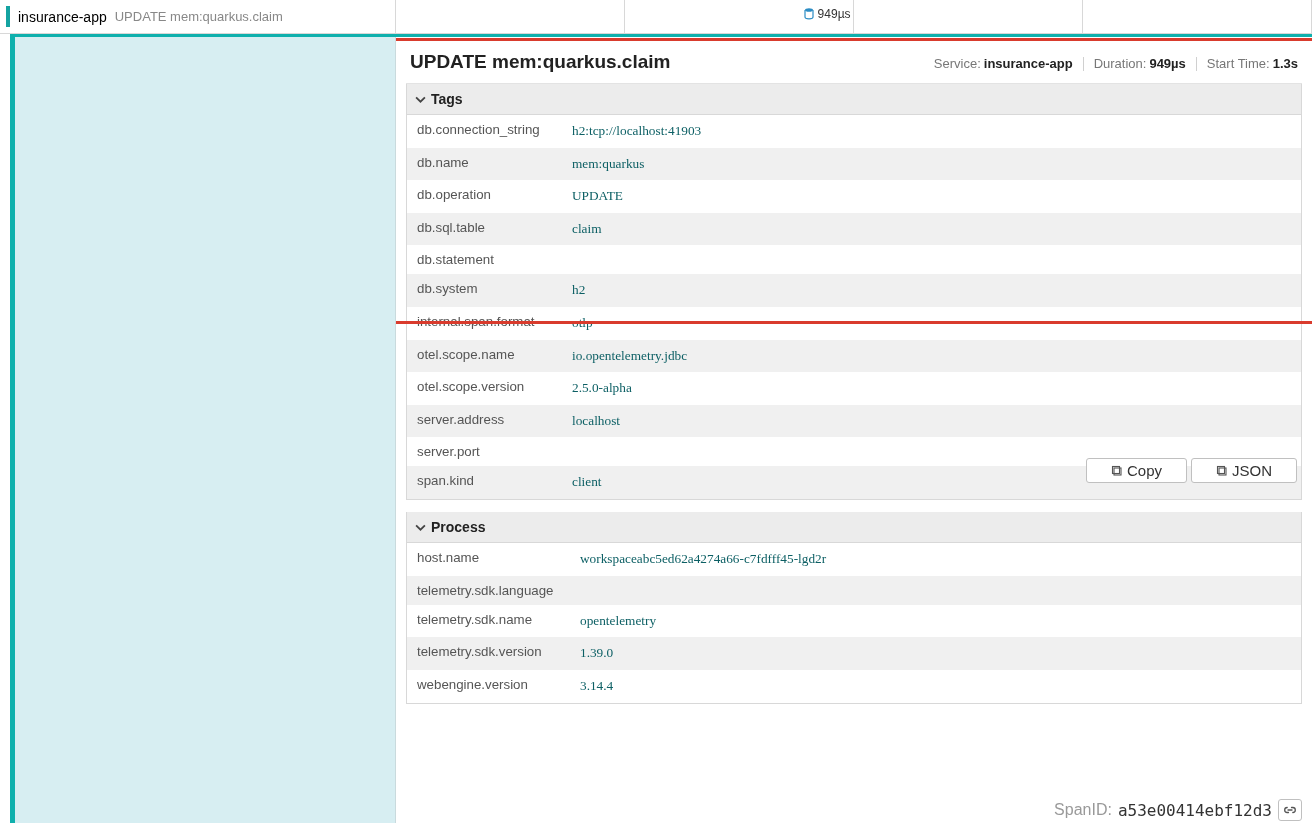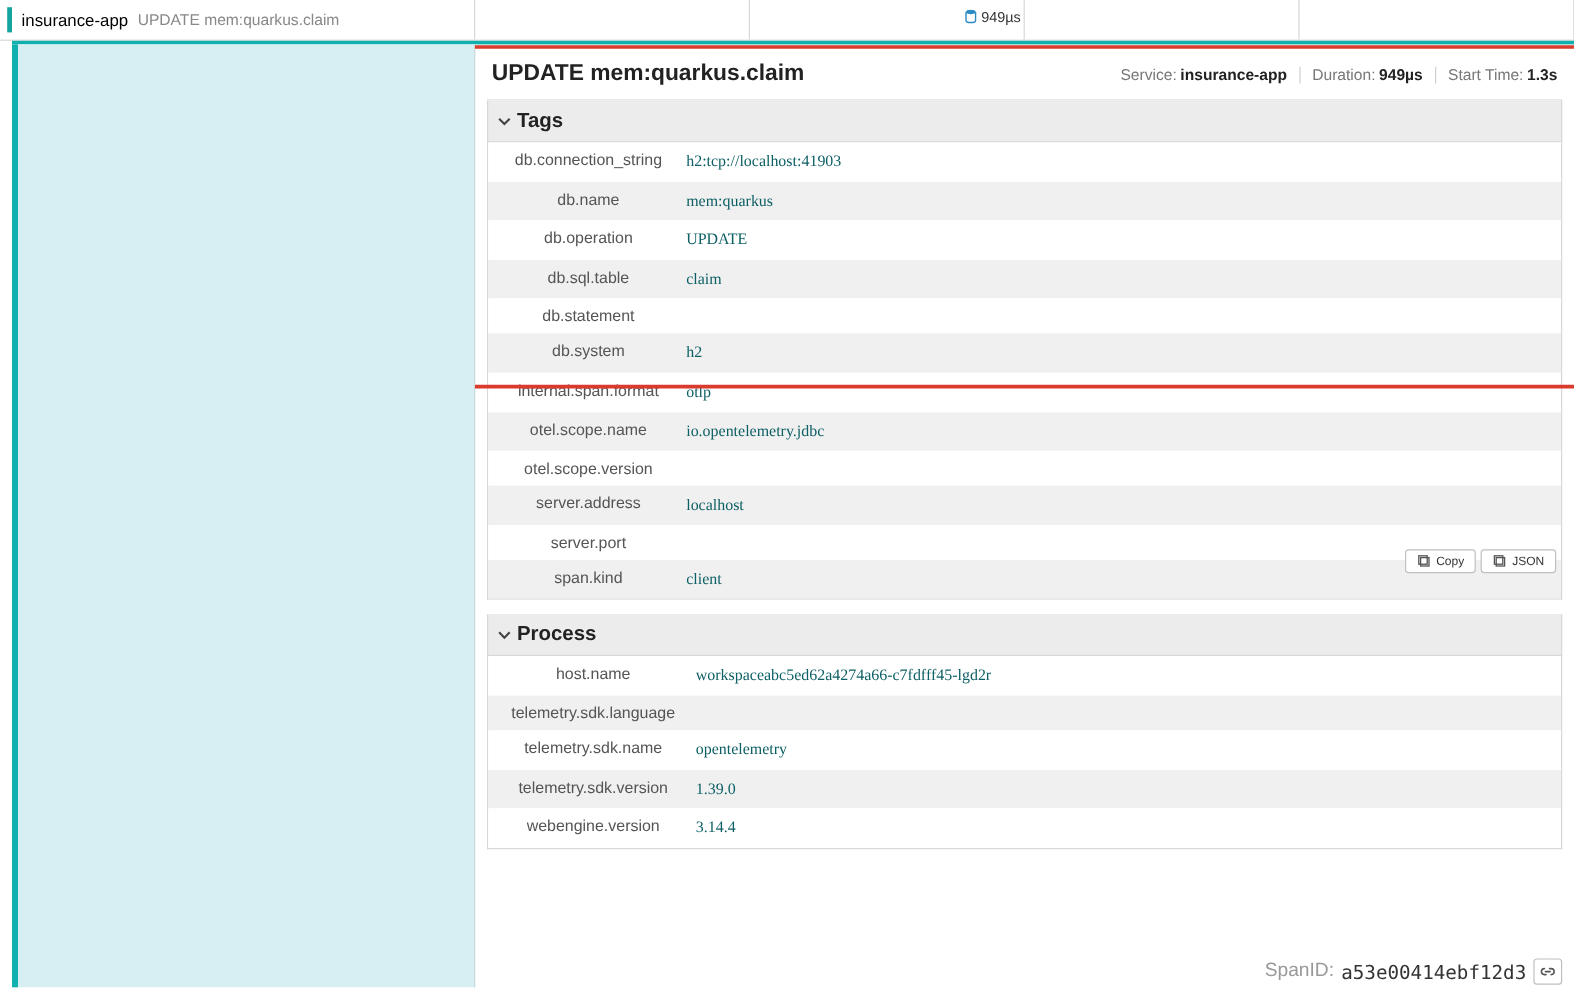--- a/index.html
+++ b/index.html
@@ -124,42 +124,41 @@
 
   
   .section-header {
     display: flex;
     align-items: center;
     background: #ececec;
     border: 1px solid #d8d8d8;
     border-top: none;
     padding: 7px 8px;
     font-weight: 600;
-    font-size: 17px;
+    font-size: 14px;
     cursor: pointer;
   }
   .section-header svg { margin-right: 5px; }
 
   
   .kv-table {
     border: 1px solid #d8d8d8;
     border-top: none;
     font-size: 13.3px;
   }
   .kv-row {
     display: flex;
     padding: 7px 10px;
   }
   .kv-row:nth-child(odd) { background: #fff; }
   .kv-row:nth-child(even) { background: #f0f0f0; }
   .kv-key {
     flex: 0 0 155px;
     color: #555;
     padding-right: 8px;
-    text-align: center;
   }
   .kv-val {
     flex: 1;
     font-family: Liberation Serif, serif;
     color: #0c5f64;
     word-break: break-all;
     line-height: 1.4;
   }
   .process-key { flex: 0 0 163px; }
 
@@ -174,22 +173,22 @@
   
   .action-btns {
     position: absolute;
     display: flex;
     gap: 4px;
   }
   .small-btn {
     background: #fff;
     border: 1px solid #c0c0c0;
     border-radius: 3px;
-    font-size: 10px;
-    padding: 3px 9px;
+    font-size: 15px;
+    padding: 3px 24px;
     cursor: pointer;
     display: flex;
     align-items: center;
     gap: 4px;
     color: #333;
   }
   .small-btn svg { flex-shrink: 0; }
 
   
   .span-footer {
@@ -295,20 +294,21 @@
         <div class="kv-row">
           <div class="kv-key">internal.span.format</div>
           <div class="kv-val">otlp</div>
         </div>
         <div class="kv-row">
           <div class="kv-key">otel.scope.name</div>
           <div class="kv-val">io.opentelemetry.jdbc</div>
         </div>
         <div class="kv-row">
           <div class="kv-key">otel.scope.version</div>
+          <div class="kv-val">2.5.0-alpha</div>
         </div>
         <div class="kv-row">
           <div class="kv-key">server.address</div>
           <div class="kv-val">localhost</div>
         </div>
         <div class="kv-row">
           <div class="kv-key">server.port</div>
         </div>
         <div class="kv-row">
           <div class="kv-key">span.kind</div>

